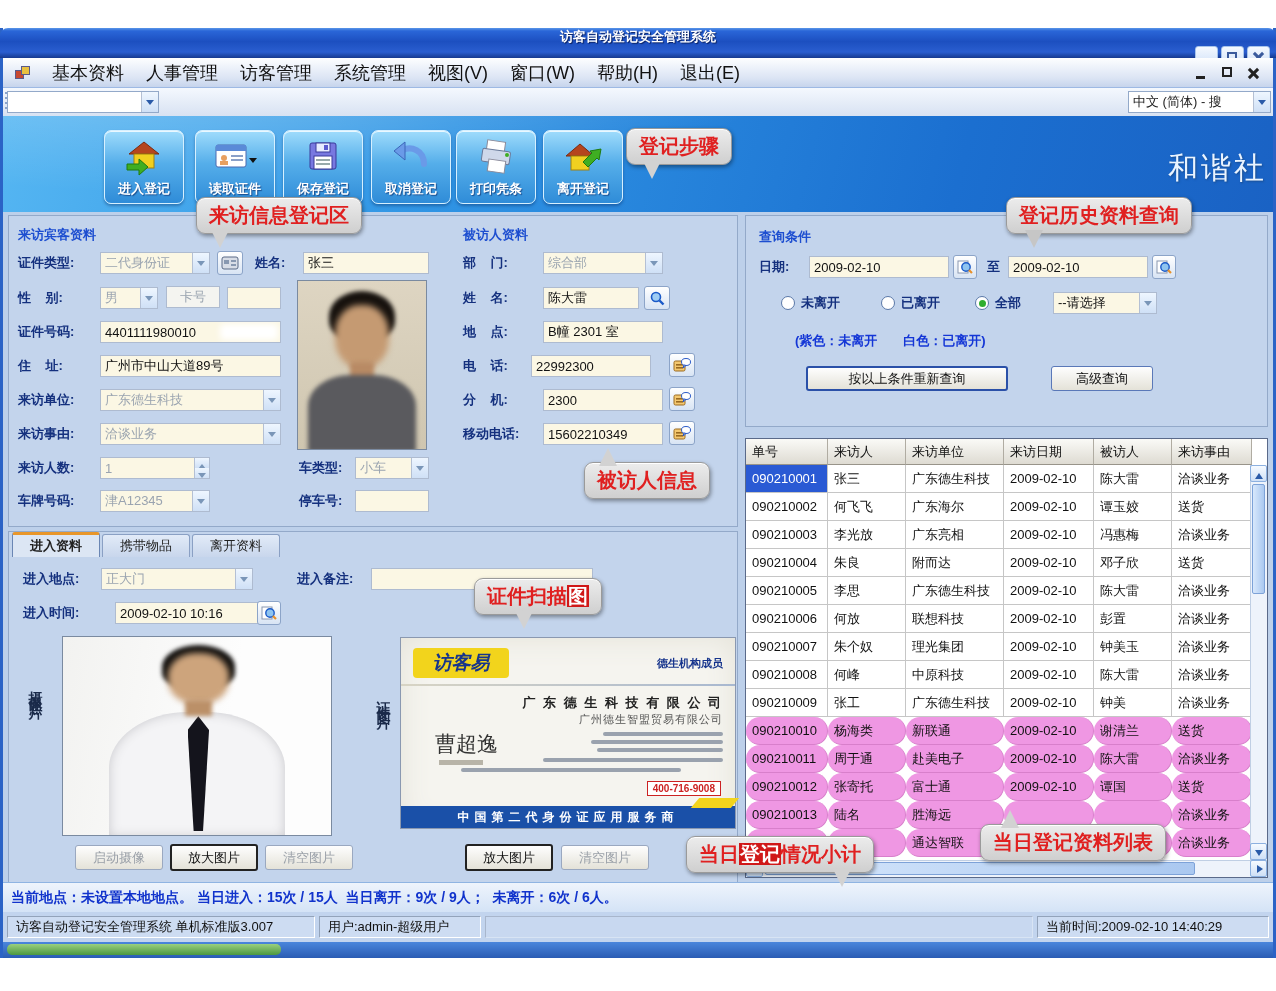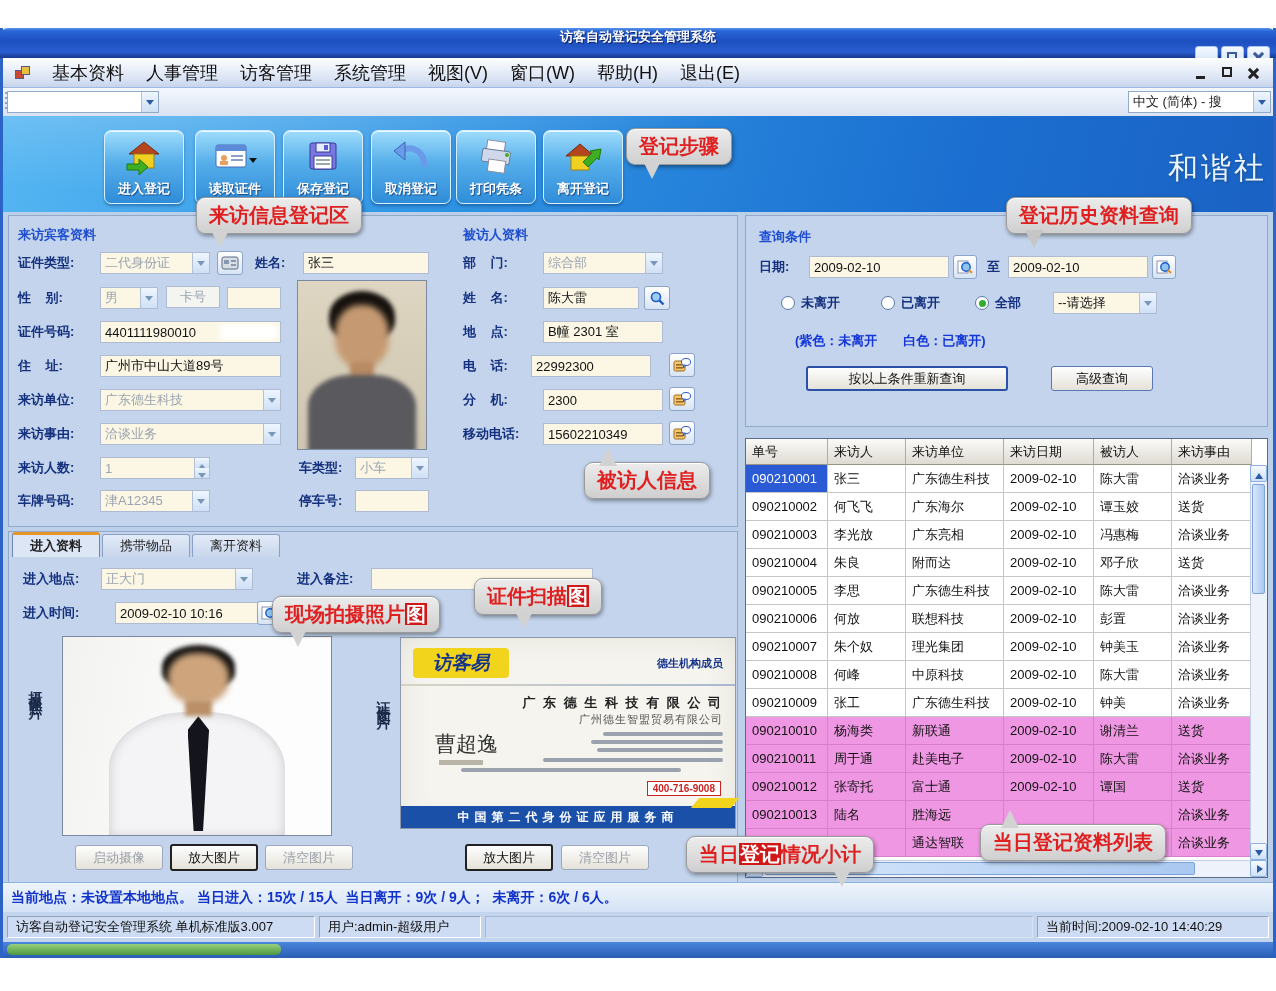--- a/index.html
+++ b/index.html
@@ -103,21 +103,21 @@
 
   
   .grid { position:absolute; left:742px; top:226px; width:523px; height:440px; background:#fff;
     border:1px solid #5a6a8a; overflow:hidden; }
   .ghead { display:flex; height:26px; }
   .hcell { background:linear-gradient(#fafaf7,#dedbd2); border-right:1px solid #b0aca2;
     border-bottom:1px solid #98948a; font-size:13px; color:#111; display:flex; align-items:center; padding-left:6px; }
   .grow { display:flex; height:28px; background:#fff; }
   .gcell { border-right:1px solid #c6c6c6; border-bottom:1px solid #c6c6c6; font-size:13px; color:#111;
     display:flex; align-items:center; padding-left:6px; overflow:hidden; white-space:nowrap; }
-  .grow.pink .gcell { background:#ef97e3; border-color:#d87fcb; }
+  .grow.pink .gcell { background:#ef97e3; border-color:#d87fcb;border-radius:14px; }
   .gcell.sel { background:#2a5ad4; color:#fff; }
 
   
   .vscroll { position:absolute; right:0; top:26px; width:17px; bottom:17px; background:#eef3fb; border-left:1px solid #c0cfe4; }
   .hscroll { position:absolute; left:0; bottom:0; height:17px; right:0; background:#eef3fb; border-top:1px solid #c0cfe4; }
   .sb-btn { position:absolute; width:17px; height:17px; background:linear-gradient(#f6faff,#cfe0f6);
     border:1px solid #8cb0e0; border-radius:2px; }
   .sb-btn::after { content:""; position:absolute; border:4px solid transparent; }
   .sb-up::after { left:4px; top:3px; border-bottom:6px solid #2a5aa8; }
   .sb-dn::after { left:4px; top:6px; border-top:6px solid #2a5aa8; }
@@ -759,24 +759,20 @@
   </div>
   <div class="callout" style="left:196px;top:197px">
     <span>来访信息登记区</span><i class="tail down" style="left:14px"></i>
   </div>
   <div class="callout" style="left:1006px;top:197px">
     <span>登记历史资料查询</span><i class="tail down" style="left:18px;border-top-color:#c6c6c6"></i>
   </div>
   <div class="callout" style="left:584px;top:462px">
     <span>被访人信息</span><i class="tail up" style="left:14px"></i>
   </div>
-  <div class="callout" style="left:272px;top:596px">
-    <span>现场拍摄照片</span><span class="hl">图</span>
-    <i class="tail down" style="left:16px"></i>
-  </div>
   <div class="callout" style="left:474px;top:578px">
     <span>证件扫描</span><span class="hl">图</span>
     <i class="tail down" style="left:40px"></i>
   </div>
   <div class="callout" style="left:686px;top:836px">
     <span>当日</span><span class="hl">登记</span><span>情况小计</span>
     <i class="tail down" style="right:22px;left:auto"></i>
   </div>
   <div class="callout" style="left:980px;top:824px">
     <span>当日登记资料列表</span><i class="tail up" style="left:20px"></i>

